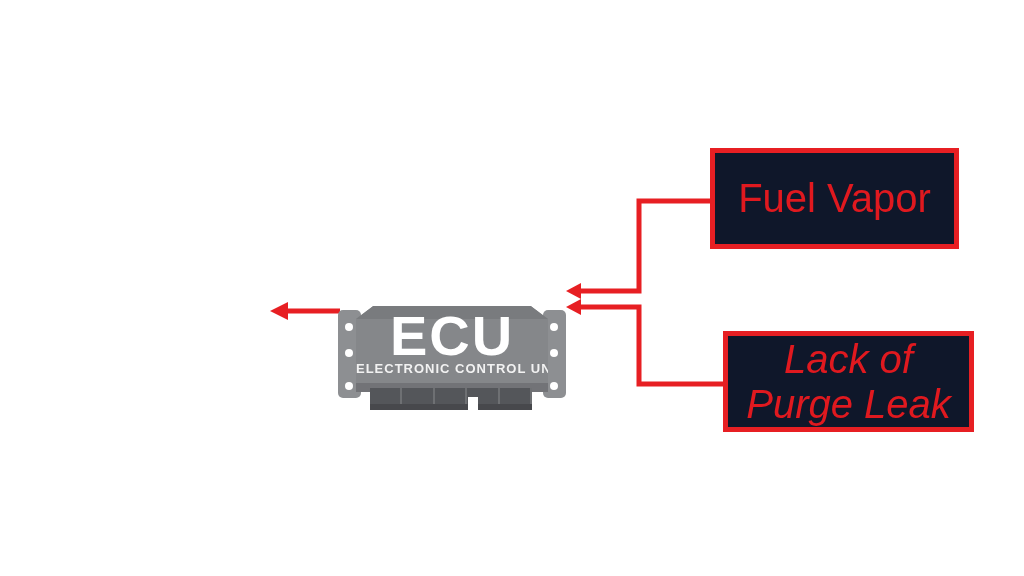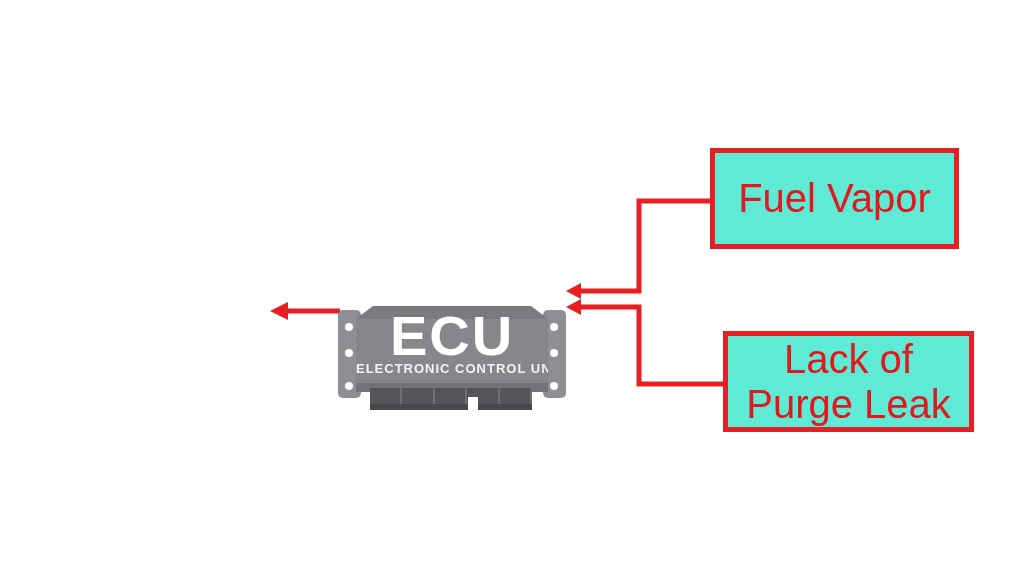--- a/index.html
+++ b/index.html
@@ -50,27 +50,27 @@
     position:absolute;left:32px;top:84px;width:162px;height:22px;background:#54565a;
     border-radius:0 0 3px 3px;display:flex;
   }
   .ecu .connector .cell{flex:1;border-right:2px solid #6e7073;}
   .ecu .connector .cell:last-child{border-right:none;}
   .ecu .connector .dark{position:absolute;left:0;bottom:0;width:100%;height:6px;background:#47484c;}
   .ecu .connector .notch{position:absolute;left:98px;top:9px;width:10px;height:13px;background:#ffffff;}
 
   
   .cause-box{
-    position:absolute;box-sizing:border-box;background:#5eead4;border:5px solid #e71f23;
+    position:absolute;box-sizing:border-box;background:#0f172a;border:5px solid #e71f23;
     display:flex;flex-direction:column;justify-content:center;align-items:center;
     color:#e0191f;font-size:40px;line-height:45px;text-align:center;
   }
   .cause-box .line{white-space:nowrap;}
   .cause1{left:710px;top:148px;width:249px;height:101px;}
-  .cause2{left:723px;top:331px;width:251px;height:101px;}
+  .cause2{left:723px;top:331px;width:251px;height:101px;font-style:italic;}
 </style>
 </head>
 <body>
 
 <div class="canvas">
 
   <svg class="overlay" viewBox="0 0 1024 576" xmlns="http://www.w3.org/2000/svg">
 
     <polyline points="710,201 639,201 639,291 579,291" fill="none" stroke="#e71f23" stroke-width="5"></polyline>
     <polygon points="566,291 581,283 581,299" fill="#e71f23"></polygon>

